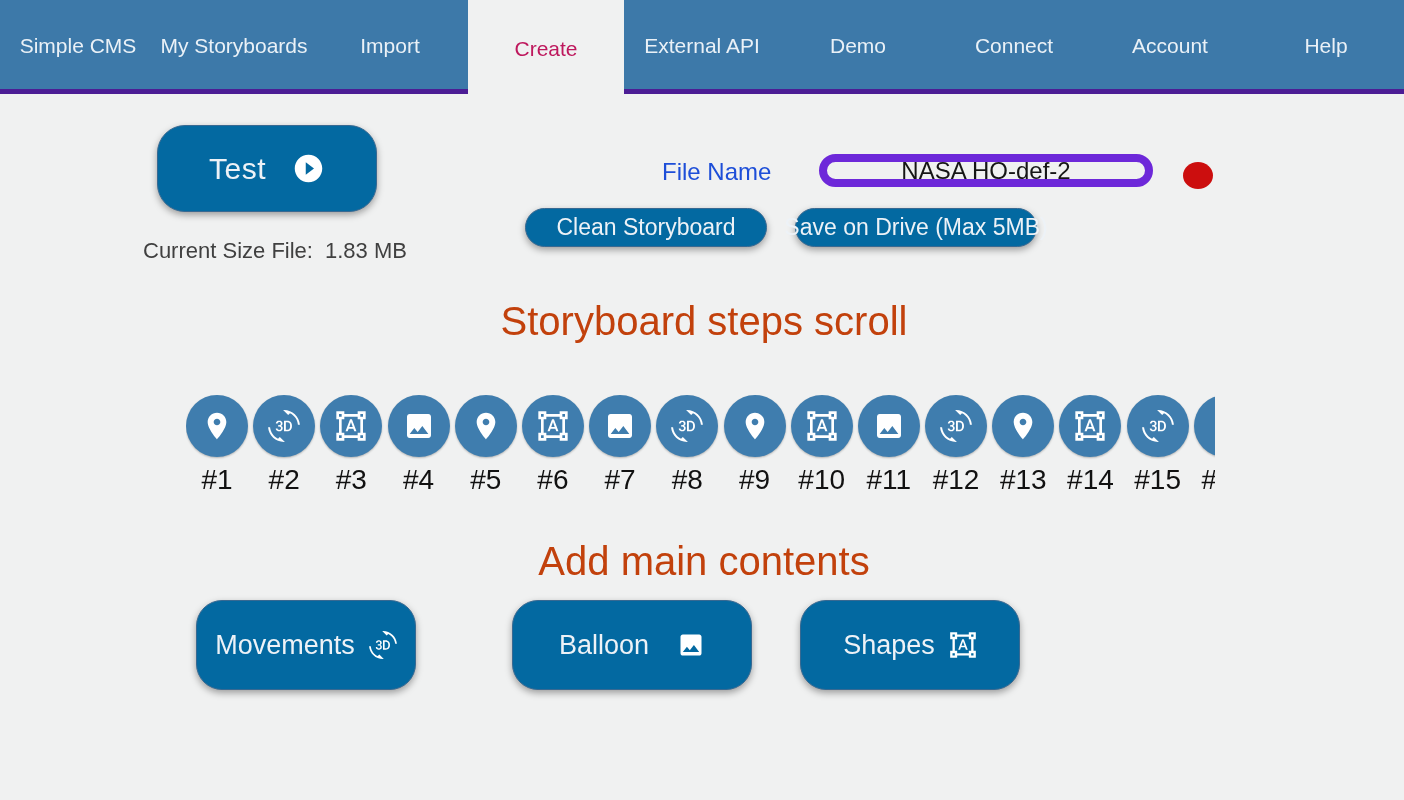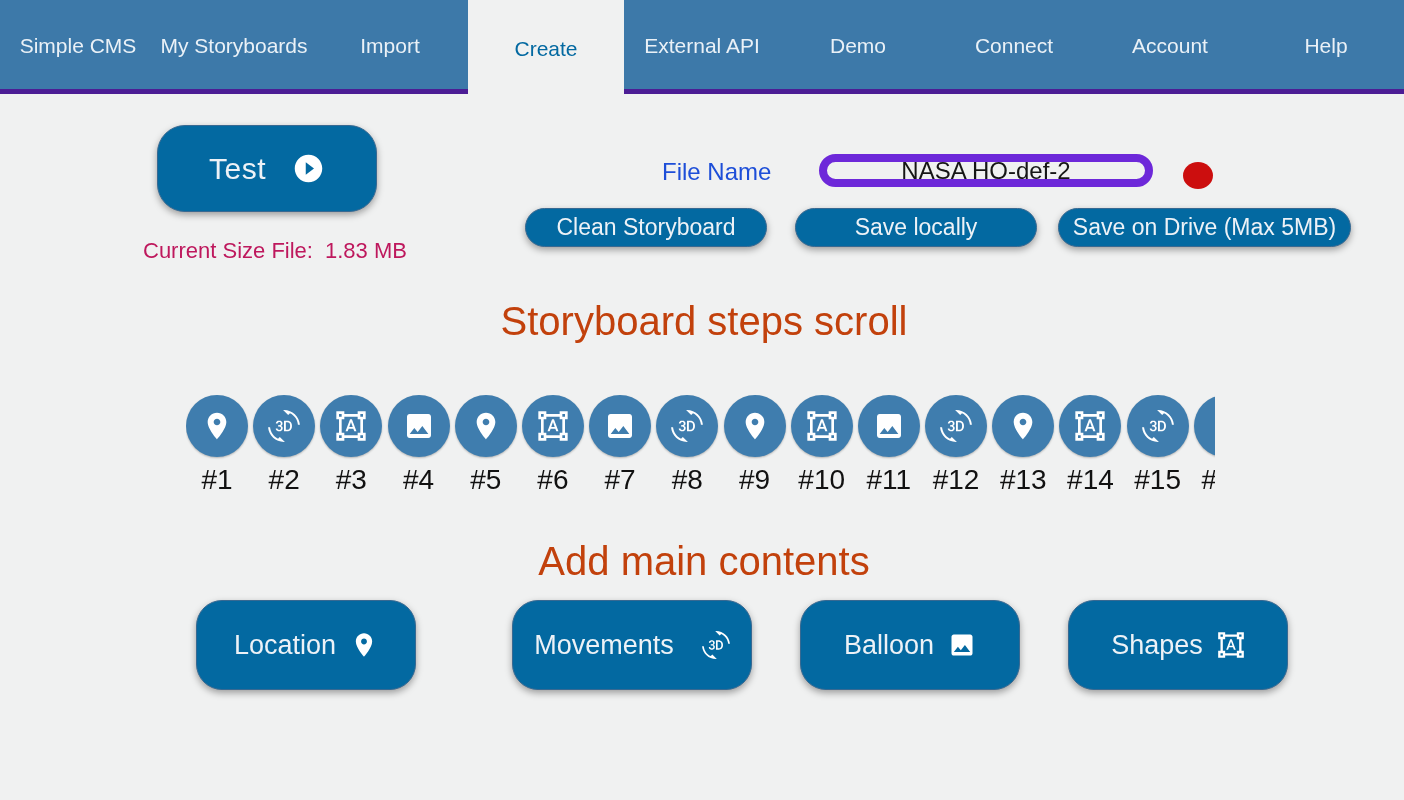--- a/index.html
+++ b/index.html
@@ -15,36 +15,36 @@
     box-sizing:border-box;
     background:#3d79a9;
     border-bottom:5px solid #4c1d95;
     display:grid;grid-template-columns:repeat(9,1fr);
   }
   .nav-item{
     height:91px;display:flex;align-items:center;justify-content:center;
     color:#eaf1f7;font-size:21px;cursor:pointer;white-space:nowrap;
   }
   .nav-item.active{
-    background:#f0f1f1;color:#0369a1;height:97px;
+    background:#f0f1f1;color:#be185d;height:97px;
   }
   
   .content{position:absolute;left:0;top:94px;width:1404px;height:706px;}
   .blue-btn{
     background:#0369a1;color:#edf2f7;border:1px solid #386992;
     box-shadow:0 3px 7px rgba(0,0,0,.35);
     display:flex;align-items:center;justify-content:center;
     cursor:pointer;box-sizing:border-box;white-space:nowrap;
   }
   .test-btn{
     position:absolute;left:157px;top:31px;width:220px;height:87px;
     border-radius:28px;font-size:30px;gap:26px;letter-spacing:.5px;
   }
   .size-line{
-    position:absolute;left:143px;top:144px;font-size:22px;color:#be185d;
+    position:absolute;left:143px;top:144px;font-size:22px;color:#404040;
     display:flex;gap:12px;white-space:nowrap;
   }
   .file-label{
     position:absolute;left:662px;top:64px;font-size:24px;color:#1d4ed8;
   }
   .file-input{
     position:absolute;left:819px;top:60px;width:334px;height:33px;
     box-sizing:border-box;background:transparent;
     border:8px solid #6d28d9;border-radius:17px;
     text-align:center;font-size:24px;color:#161616;outline:none;
@@ -145,23 +145,20 @@
 
   <input class="file-input" value="NASA HQ-def-2" style="">
 
   <div class="status-dot" style="background: rgb(204, 14, 14);"></div>
 
   <div class="actions">
       <button class="blue-btn action-btn">
         <span>Clean Storyboard</span>
       </button>
       <button class="blue-btn action-btn">
-        <span>Save locally</span>
-      </button>
-      <button class="blue-btn action-btn">
         <span>Save on Drive (Max 5MB)</span>
       </button>
     </div>
 
   <h1 class="big-title storyboard-title">Storyboard steps scroll</h1>
 
   <div class="steps-clip">
     <div class="steps-row">
         <div class="step">
           <div class="step-circle">
@@ -322,28 +319,20 @@
             </span>
           </div>
           <div class="step-label">#16</div>
         </div>
       </div>
   </div>
 
   <h1 class="big-title contents-title">Add main contents</h1>
 
   <div class="content-buttons">
-      <button class="blue-btn content-btn">
-        <span>Location</span>
-        <span class="icon icon-28">
-          <svg viewBox="0 0 24 24">
-            <path d="M12 2C8.13 2 5 5.13 5 9c0 5.25 7 13 7 13s7-7.75 7-13c0-3.87-3.13-7-7-7zm0 9.5c-1.38 0-2.5-1.12-2.5-2.5s1.12-2.5 2.5-2.5 2.5 1.12 2.5 2.5-1.12 2.5-2.5 2.5z"></path>
-          </svg>
-        </span>
-      </button>
       <button class="blue-btn content-btn">
         <span>Movements</span>
         <span class="icon icon-28">
           <svg viewBox="0 0 24 24">
             <path d="M7.52 21.48C4.25 19.94 1.91 16.76 1.55 13H.05C.56 19.16 5.71 24 12 24l.66-.03-3.81-3.81-1.33 1.32zM12 0l-.66.03 3.81 3.81 1.33-1.32c3.27 1.55 5.61 4.72 5.96 8.48h1.5C23.44 4.84 18.29 0 12 0zm4.96 9.04c-.32-.33-.7-.59-1.14-.77-.43-.18-.92-.27-1.46-.27H12v8h2.3c.55 0 1.06-.09 1.51-.27.45-.18.84-.43 1.16-.76.32-.33.57-.73.74-1.19.17-.47.26-.99.26-1.57v-.4c0-.58-.09-1.1-.26-1.57-.18-.47-.43-.87-.75-1.2zm-.39 3.16c0 .42-.05.79-.14 1.13-.1.33-.24.62-.43.85-.19.23-.43.41-.71.53-.29.12-.62.18-.99.18h-.91V9.12h.97c.72 0 1.27.23 1.64.69.38.46.57 1.12.57 1.99v.4zM8.41 14.96c-.19 0-.37-.03-.52-.08-.16-.06-.29-.13-.4-.24-.11-.1-.2-.22-.26-.37-.06-.14-.09-.3-.09-.47h-1.3c0 .36.07.68.21.95.14.27.33.5.56.69.24.18.51.32.82.41.3.1.62.15.96.15.37 0 .72-.05 1.03-.15.32-.1.6-.25.83-.44.23-.19.42-.43.55-.72.13-.29.2-.61.2-.97 0-.19-.02-.38-.07-.56-.05-.18-.12-.35-.23-.51-.1-.16-.24-.3-.4-.43-.17-.13-.37-.23-.61-.31.2-.09.37-.2.52-.33.15-.13.27-.27.37-.42.1-.15.17-.3.22-.46.05-.16.07-.32.07-.48 0-.36-.06-.68-.18-.96-.12-.28-.29-.51-.51-.69-.2-.19-.47-.33-.77-.43-.3-.1-.64-.15-1.01-.15-.36 0-.69.05-1 .16-.3.11-.57.26-.79.45-.21.19-.38.41-.51.67-.12.26-.18.54-.18.85h1.3c0-.17.03-.32.09-.45.06-.13.14-.25.25-.34.11-.09.23-.17.38-.22.15-.05.3-.08.48-.08.4 0 .7.1.89.31.19.2.29.49.29.86 0 .18-.03.34-.08.49-.05.15-.14.27-.25.37-.11.1-.25.18-.41.24-.16.06-.36.09-.58.09h-.77v1.03h.77c.22 0 .42.02.6.07.18.05.33.13.45.23.12.11.22.24.29.4.07.16.1.35.1.57 0 .41-.12.72-.35.93-.23.23-.55.33-.95.33z"></path>
           </svg>
         </span>
       </button>
       <button class="blue-btn content-btn">
         <span>Balloon</span>

